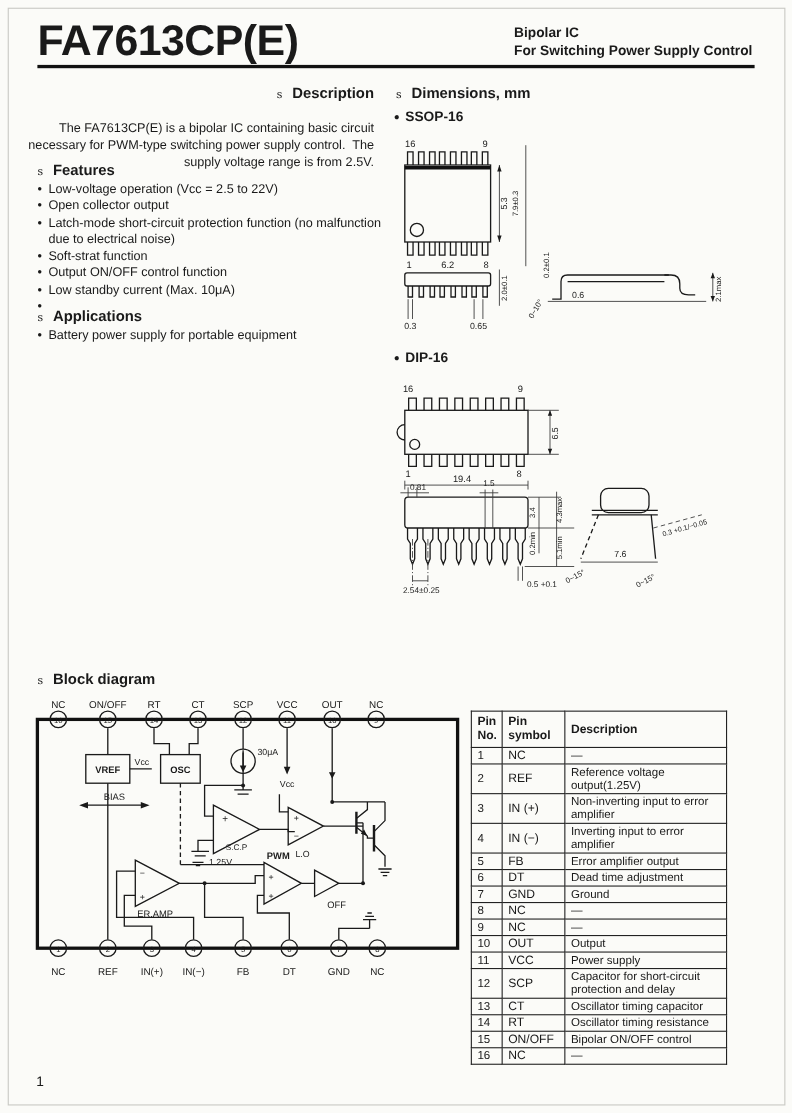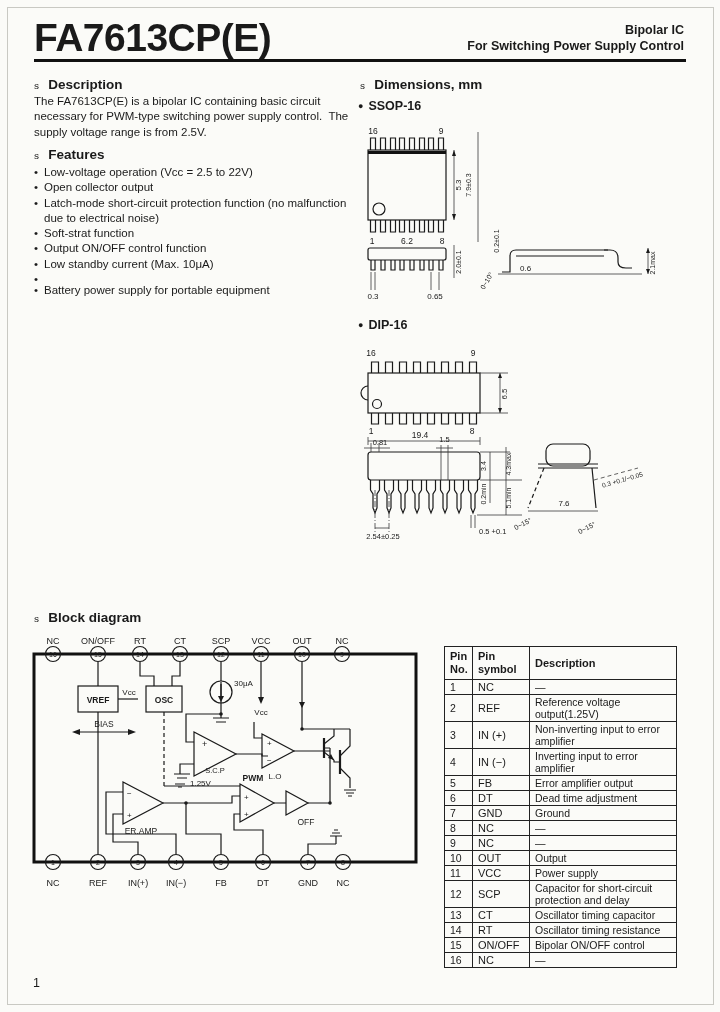--- a/index.html
+++ b/index.html
@@ -6,21 +6,21 @@
   body{
     width:720px;height:1012px;position:relative;
     background:#fbfbf8;color:#1a1a1a;
     font-family:"Liberation Sans", sans-serif;
     overflow:hidden;
   }
   .page-frame{position:absolute;left:7px;top:7px;right:6px;bottom:7px;border:1px solid #c9c9c3;pointer-events:none;}
   .abs{position:absolute;}
   
   .title{left:34px;top:16px;font-size:39px;font-weight:bold;letter-spacing:-0.5px;}
-  .subtitle{right:36px;top:22px;text-align:right;font-size:12.5px;font-weight:bold;line-height:1.28;}
+  .subtitle{right:36px;top:22px;text-align:left;font-size:12.5px;font-weight:bold;line-height:1.28;}
   .rule{left:34px;top:59px;width:652px;height:3px;background:#111;}
   
   .h2{font-size:13.5px;font-weight:bold;}
   .marker{font-family:"DejaVu Serif",serif;font-size:10px;font-weight:normal;margin-right:9px;}
   .pkg-label{font-size:12.5px;font-weight:bold;}
   .pkg-bullet{font-size:9px;margin-right:5px;vertical-align:1px;}
   
   .body-text{font-size:11.5px;line-height:1.33;white-space:pre-wrap;}
   ul.plain{list-style:none;margin:0;padding:0;font-size:11.5px;line-height:1.33;}
   ul.plain li{display:flex;}
@@ -45,23 +45,23 @@
 
 <div class="page-frame"></div>
 
 <div class="abs title">FA7613CP(E)</div>
 <div class="abs subtitle">
   <div>Bipolar IC</div>
   <div>For Switching Power Supply Control</div>
 </div>
 <div class="abs rule"></div>
 
-<div class="abs" style="left:34px;top:77px;width:322px;">
+<div class="abs" style="left:18px;top:77px;width:322px;text-align:right;">
   <div class="h2"><span class="marker">s</span><span>Description</span></div>
-  <div class="body-text" style="margin-top:2px;">The FA7613CP(E) is a bipolar IC containing basic circuit necessary for PWM-type switching power supply control.  The supply voltage range is from 2.5V.</div>
+  <div class="body-text" style="margin-top:18px;">The FA7613CP(E) is a bipolar IC containing basic circuit necessary for PWM-type switching power supply control.  The supply voltage range is from 2.5V.</div>
 </div>
 
 <div class="abs" style="left:34px;top:147px;width:326px;">
   <div class="h2"><span class="marker">s</span><span>Features</span></div>
   <ul class="plain" style="margin-top:3px;">
     <li>
         <span class="bullet">•</span>
         <span>Low-voltage operation (Vcc = 2.5 to 22V)</span>
       </li>
     <li>
@@ -84,20 +84,21 @@
         <span class="bullet">•</span>
         <span>Low standby current (Max. 10μA)</span>
       </li>
     <li>
         <span class="bullet">•</span>
       </li>
   </ul>
 </div>
 
 <div class="abs" style="left:34px;top:280px;width:326px;">
+  <div class="h2"><span class="marker">s</span><span>Applications</span></div>
   <ul class="plain" style="margin-top:3px;">
     <li>
         <span class="bullet">•</span>
         <span>Battery power supply for portable equipment</span>
       </li>
   </ul>
 </div>
 
 <div class="abs h2" style="left:360px;top:77px;"><span class="marker">s</span><span>Dimensions, mm</span></div>
 
@@ -321,21 +322,21 @@
     <text x="70" y="252" font-size="9" text-anchor="middle">REF</text>
     <text x="110" y="252" font-size="9" text-anchor="middle">IN(+)</text>
     <text x="148" y="252" font-size="9" text-anchor="middle">IN(−)</text>
     <text x="193" y="252" font-size="9" text-anchor="middle">FB</text>
     <text x="235" y="252" font-size="9" text-anchor="middle">DT</text>
     <text x="280" y="252" font-size="9" text-anchor="middle">GND</text>
     <text x="315" y="252" font-size="9" text-anchor="middle">NC</text>
   </g>
 </svg>
 
-<div class="abs" style="left:428px;top:646px;margin-left:16px;">
+<div class="abs" style="left:428px;top:646px;">
   <table class="pins">
     <colgroup>
         <col class="c1">
         <col class="c2">
         <col class="c3">
       </colgroup>
     <thead>
       <tr>
         <th>Pin
 No.</th>

